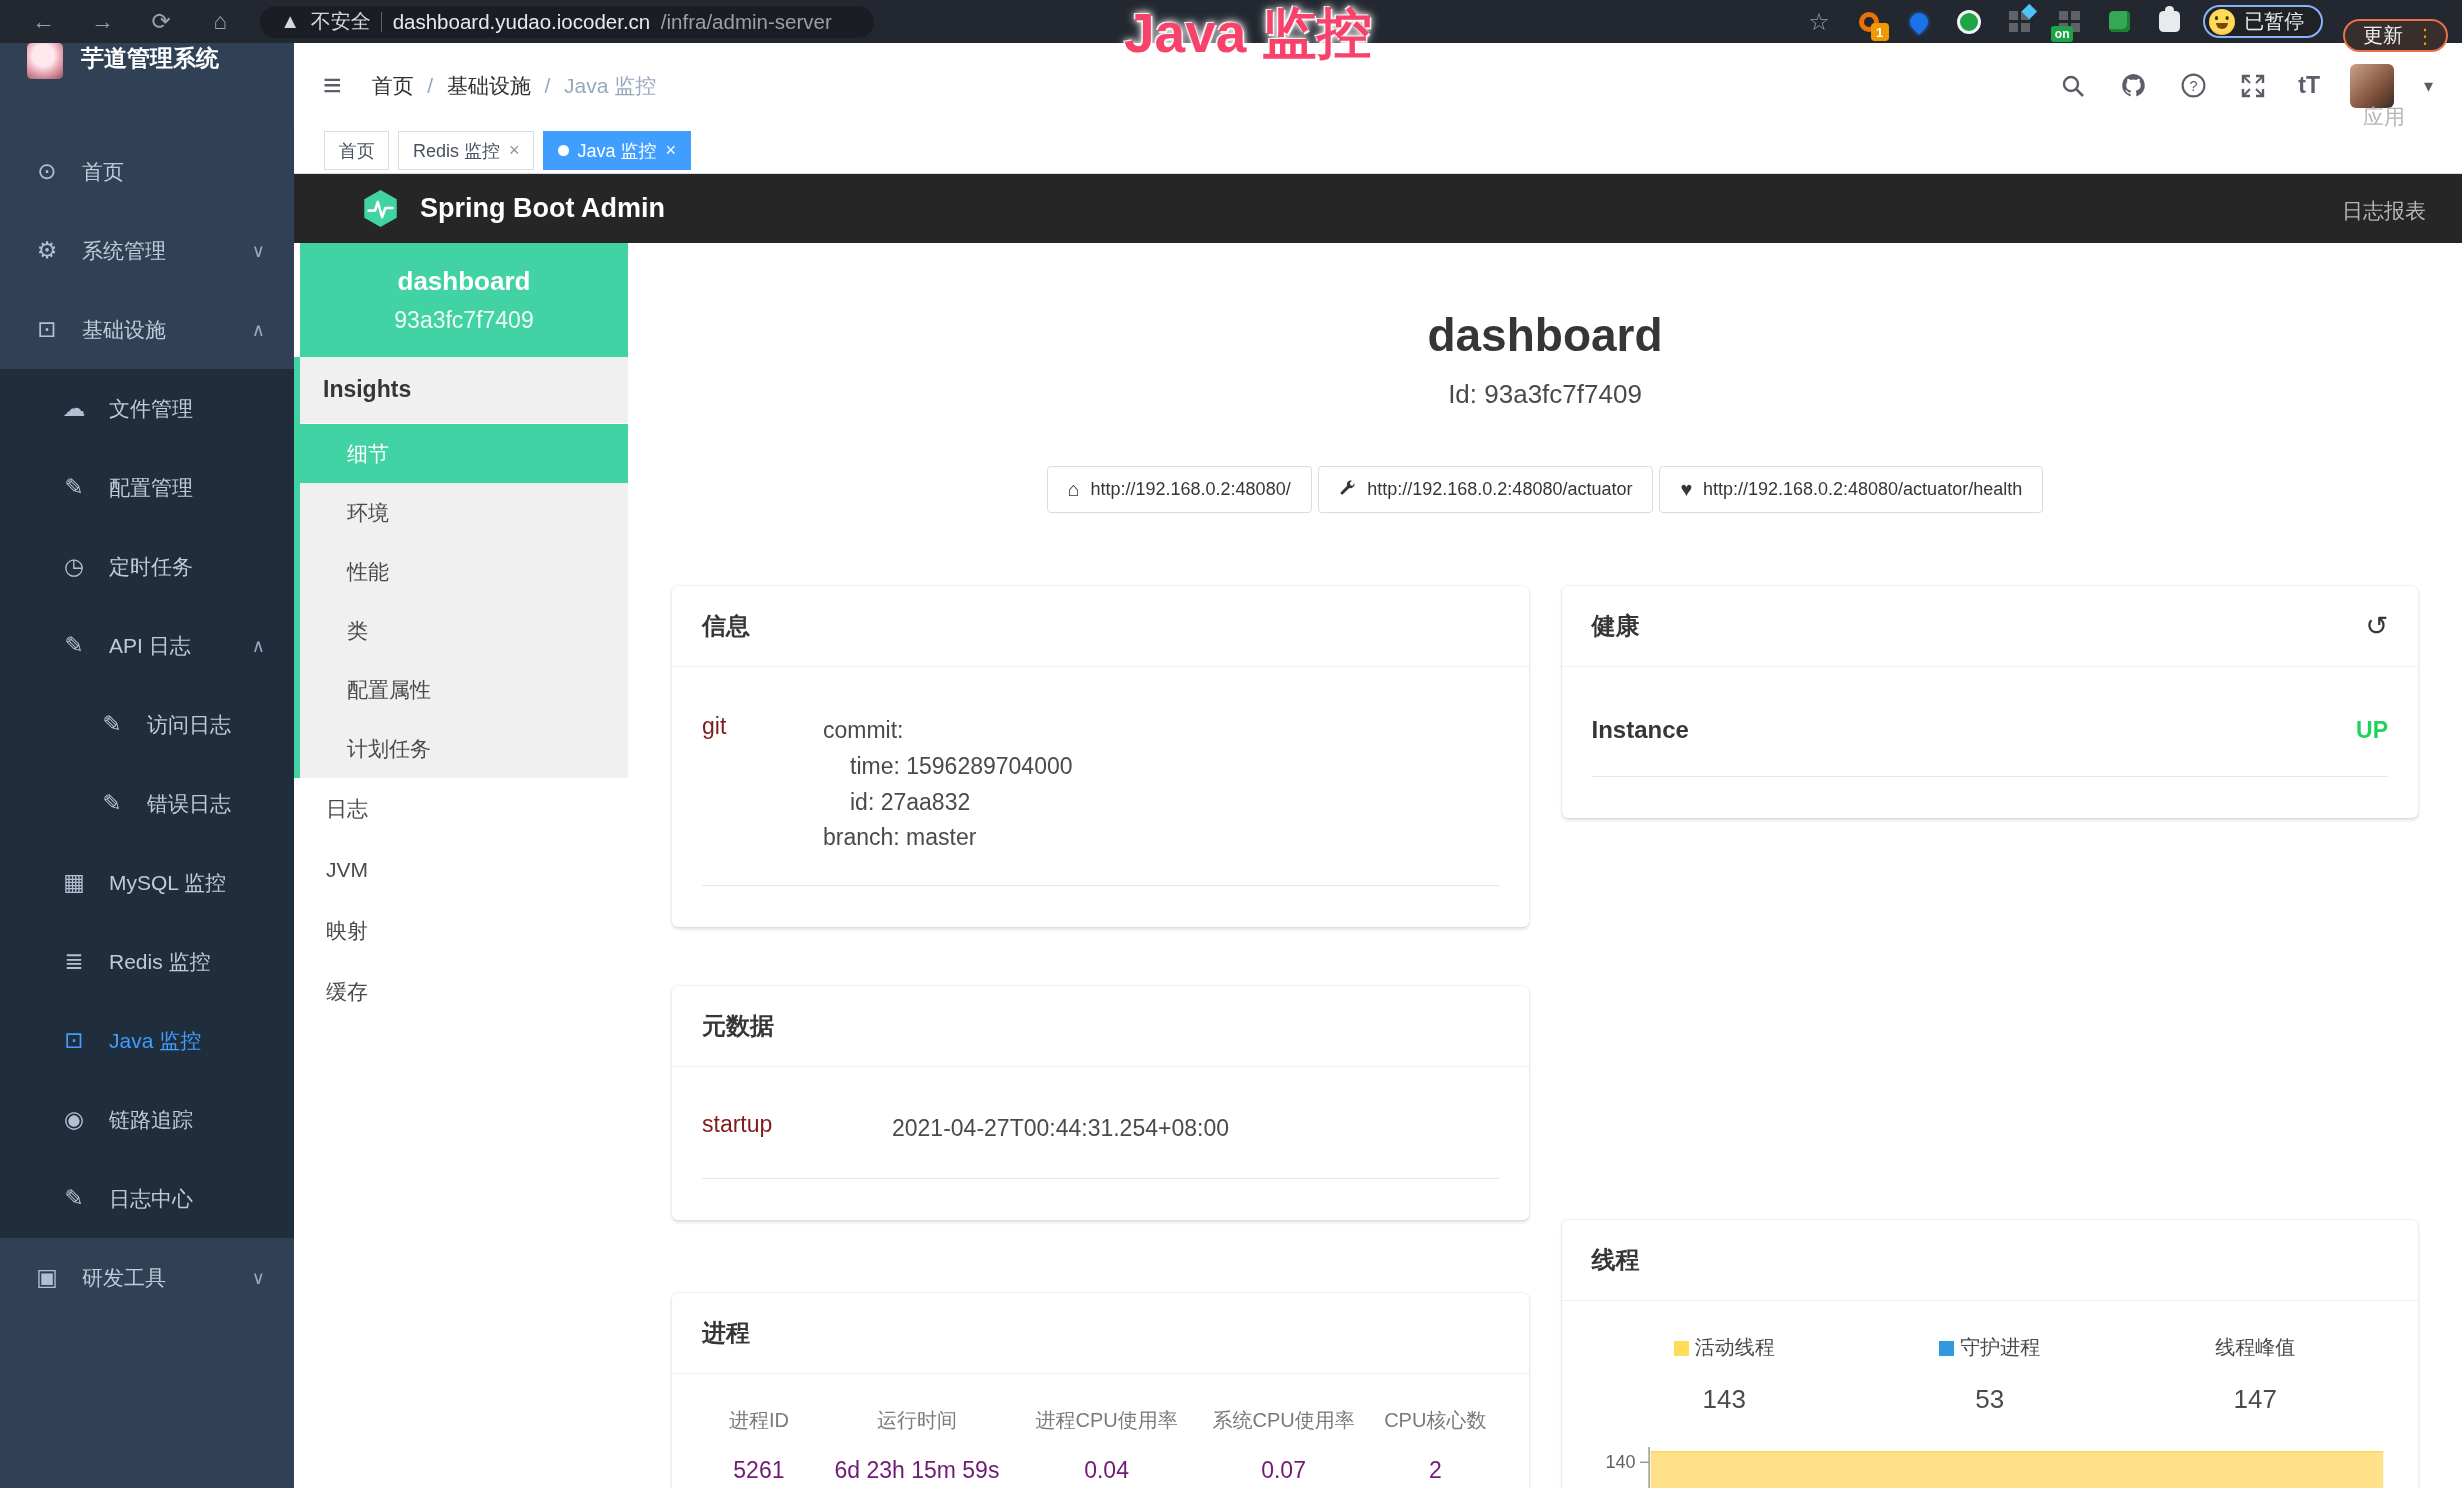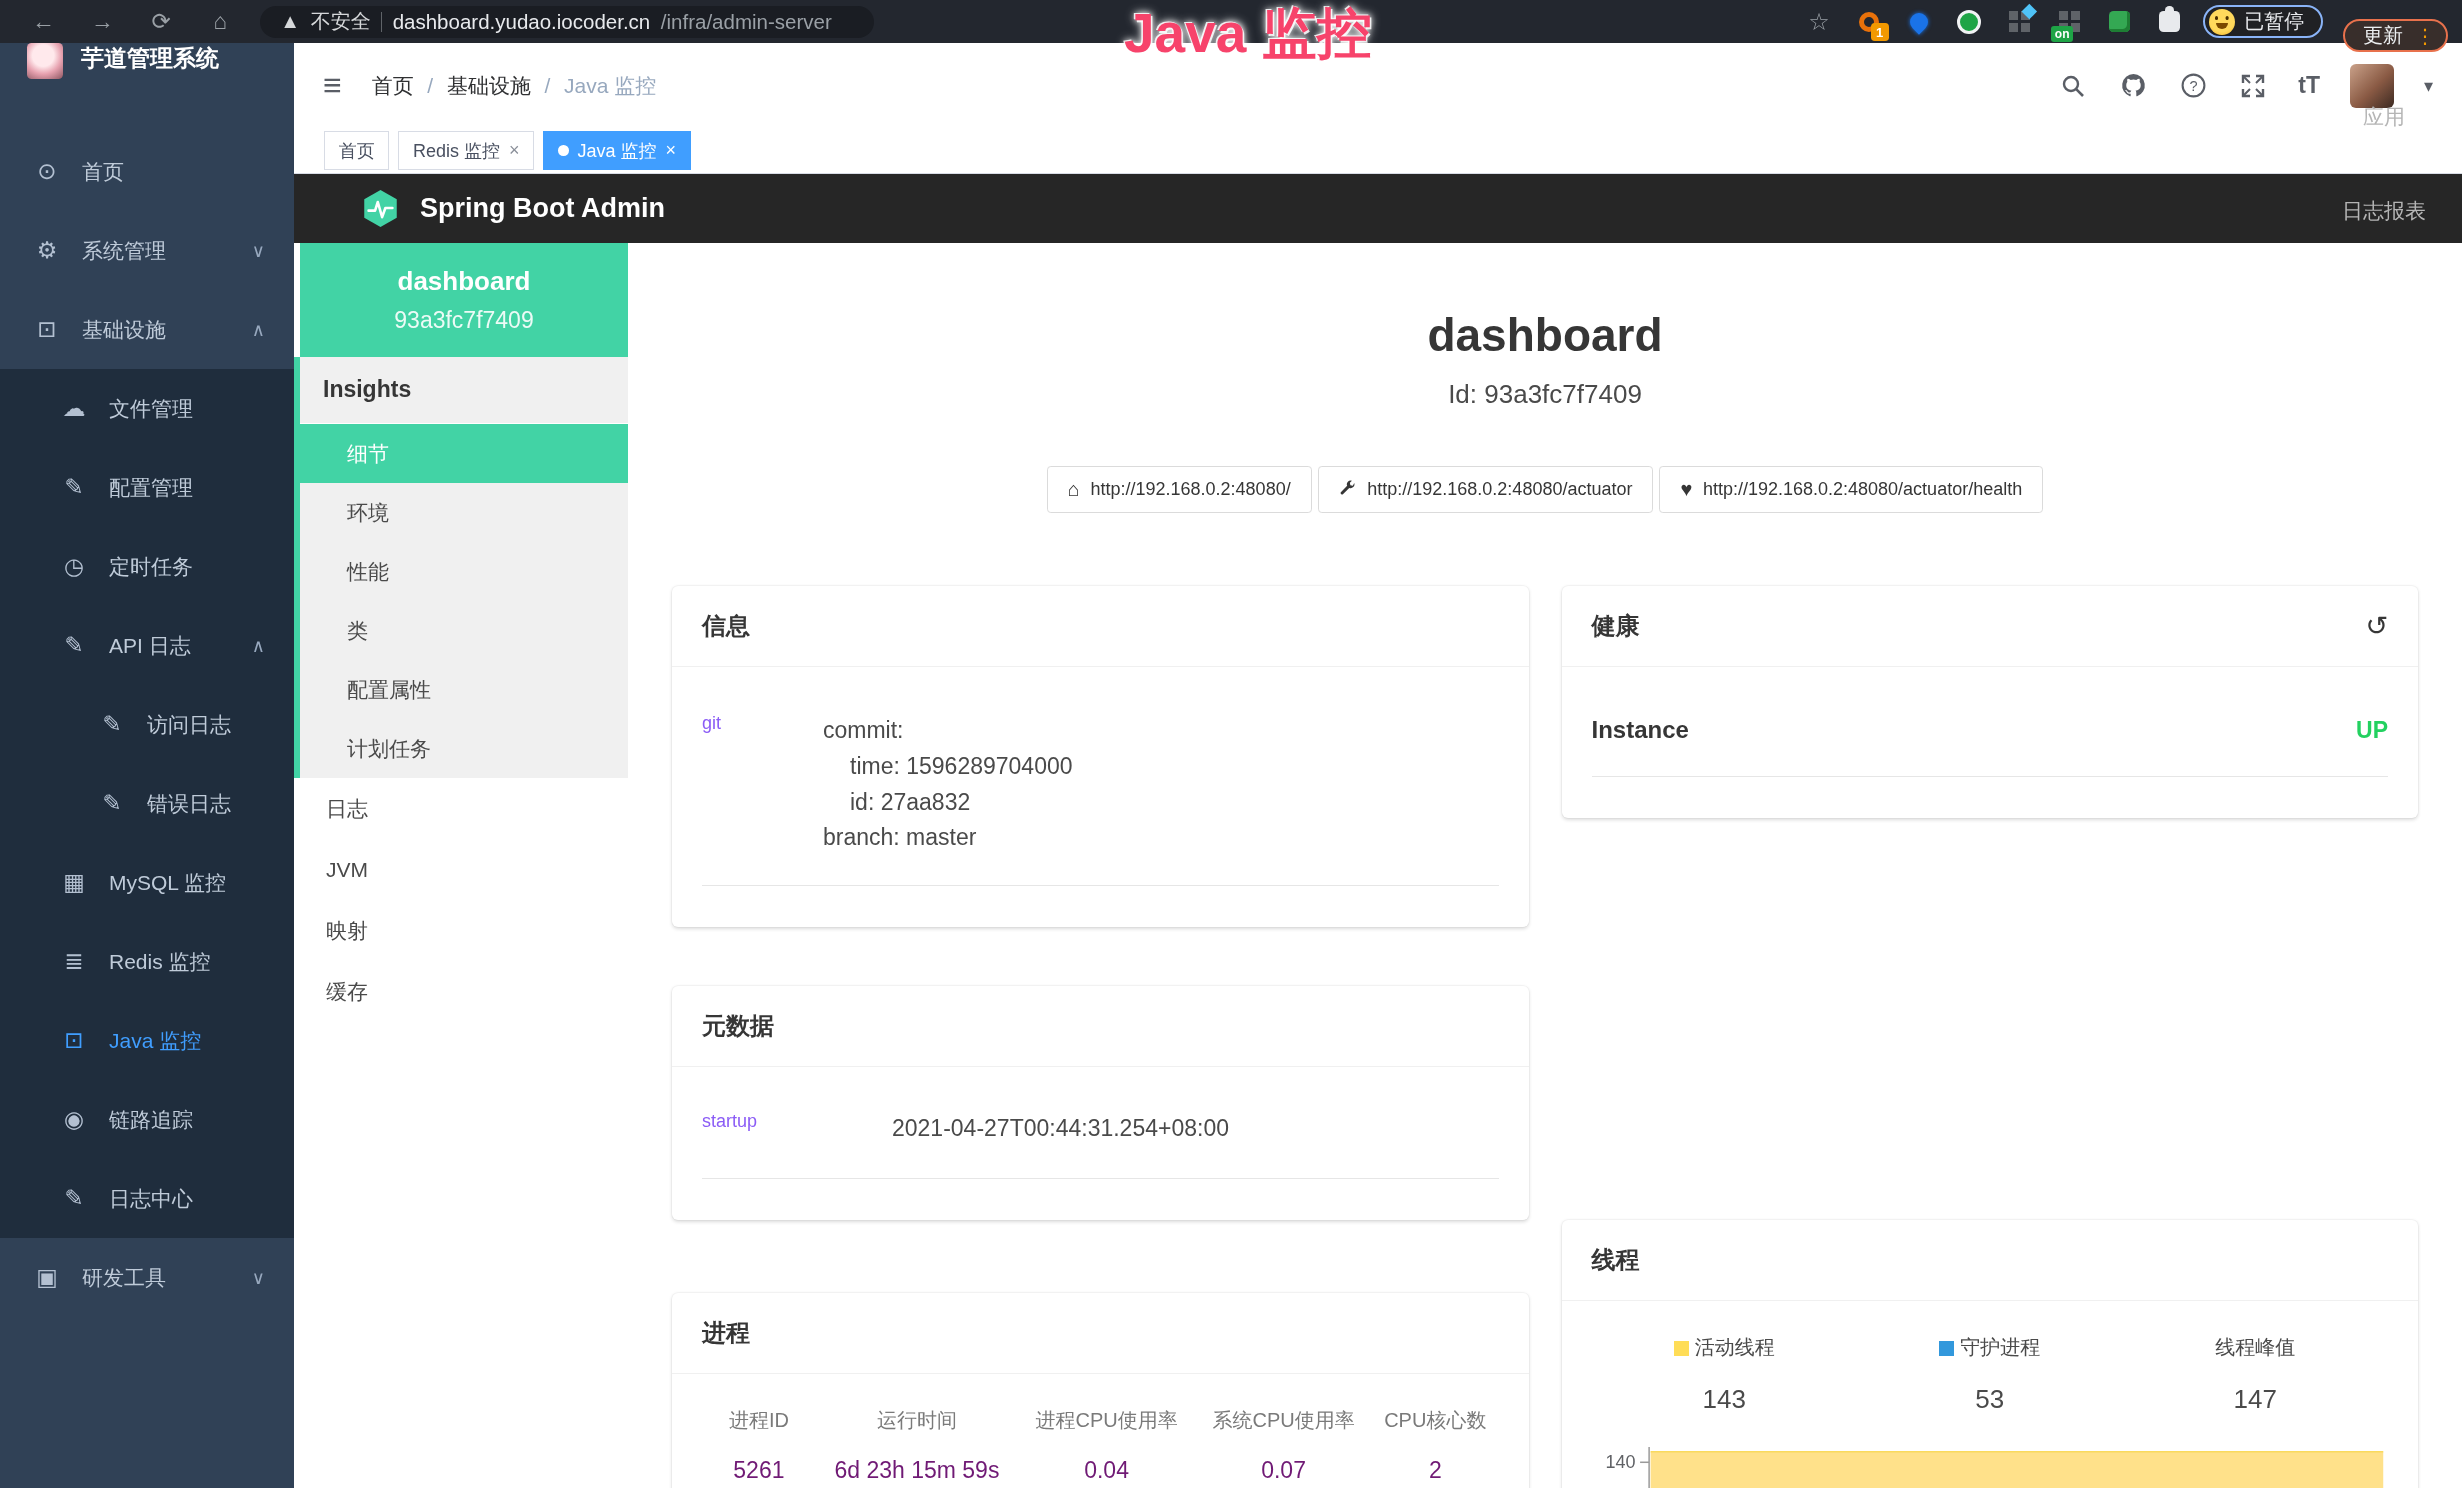--- a/index.html
+++ b/index.html
@@ -111,21 +111,21 @@
 
   .cards { display:flex; gap:33px; padding:0 44px; margin-top:73px; }
   .ccol { flex:1; display:flex; flex-direction:column; min-width:0; }
   .card { background:#fff; border-radius:6px; box-shadow:0 1.5px 3.8px rgba(10,10,10,.14), 0 0 0 0.8px rgba(10,10,10,.03); }
   .card-header { display:flex; align-items:center; justify-content:space-between; padding:24px 30px; border-bottom:1.5px solid #f0f0f0; }
   .card-title { font-size:24px; font-weight:bold; color:#363636; }
   .hist-ico { font-size:27px; color:#363636; cursor:pointer; }
   .card-body { padding:33px 30px 41px; }
 
   .kv-row { display:grid; grid-template-columns:121px 1fr; padding:13.7px 0 29px; border-bottom:1.5px solid #e6e6e6; }
-  .kv-key { font-size:18px; color:#8b5cf6; }
+  .kv-key { font-size:23px; color:#7f1d1d; }
   .kv-val { font-size:23px; color:#4a4a4a; line-height:1.55; }
   .ind { padding-left:27px; }
 
   .health-row { display:flex; justify-content:space-between; align-items:center; padding:16.7px 0 32px; border-bottom:1.5px solid #e6e6e6; }
   .health-name { font-size:24px; font-weight:bold; color:#363636; }
   .health-up { font-size:23px; font-weight:bold; color:#23d160;text-align:center; }
 
   .meta-row { display:grid; grid-template-columns:190px 1fr; padding:10.6px 0 32px; border-bottom:1.5px solid #e6e6e6; }
 
   .p-grid { display:grid; grid-template-columns:.9fr 1.6fr 1.4fr 1.4fr 1fr; text-align:center; }

